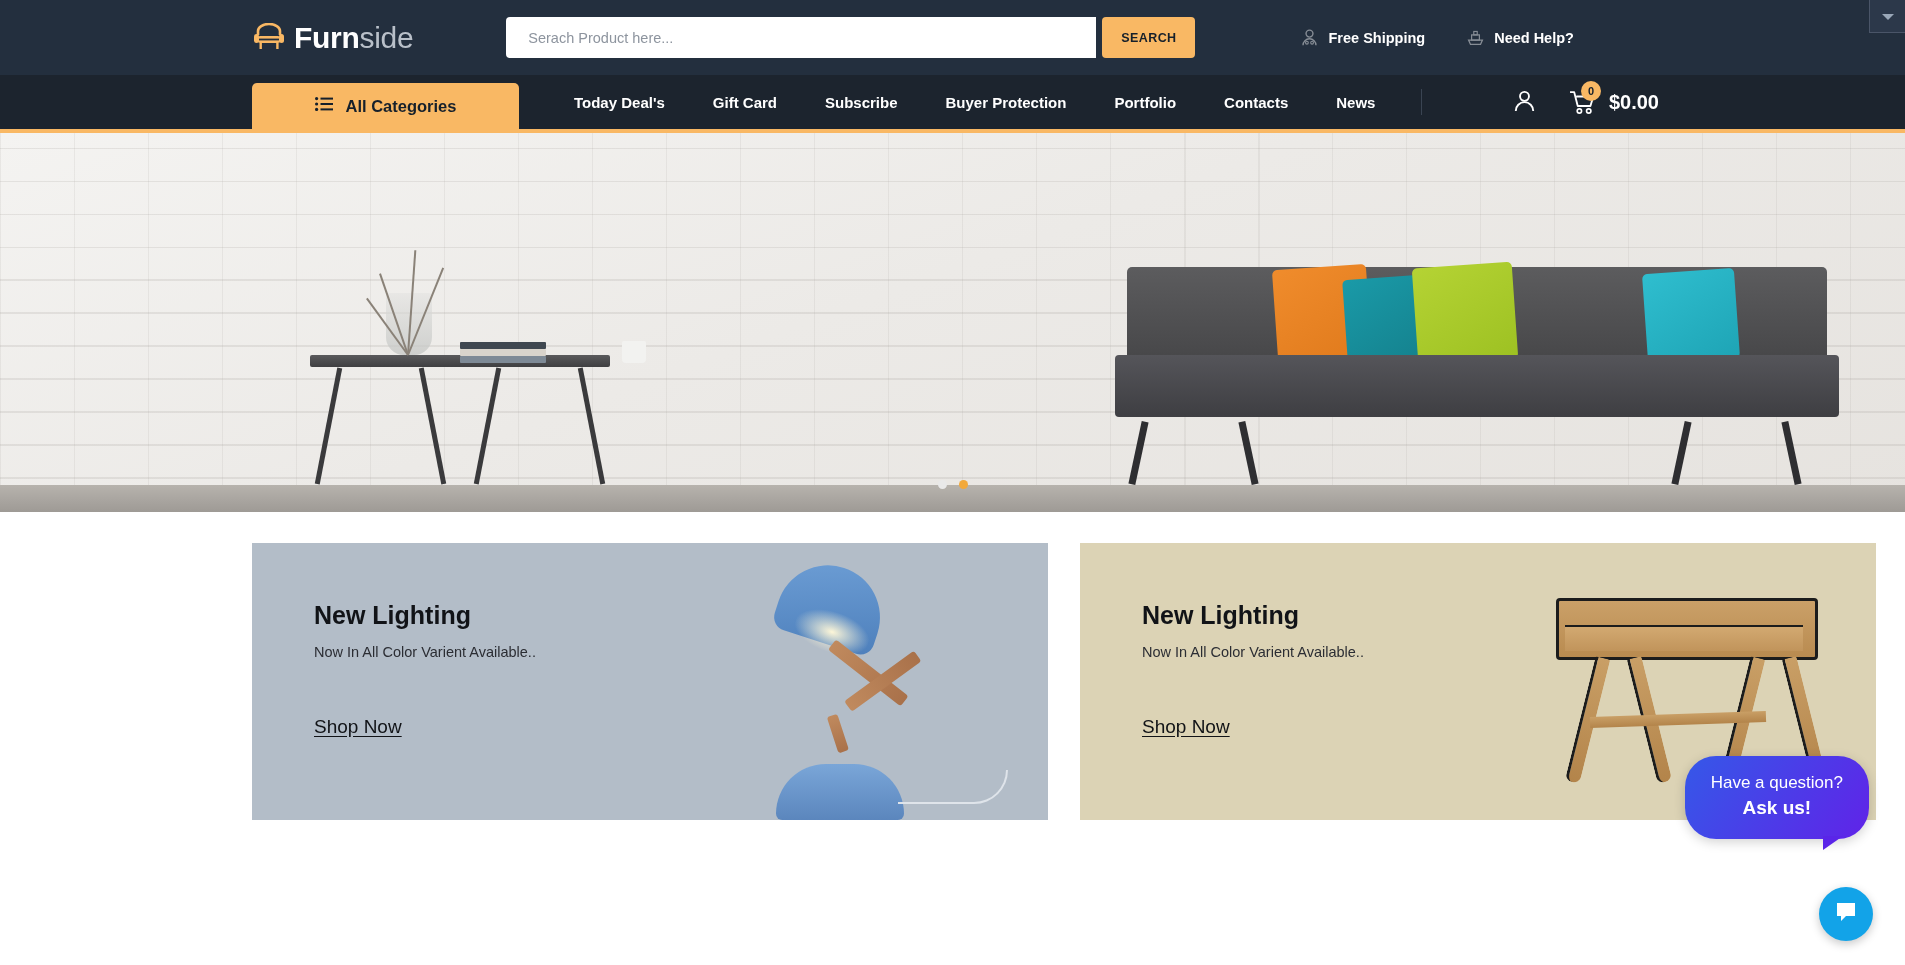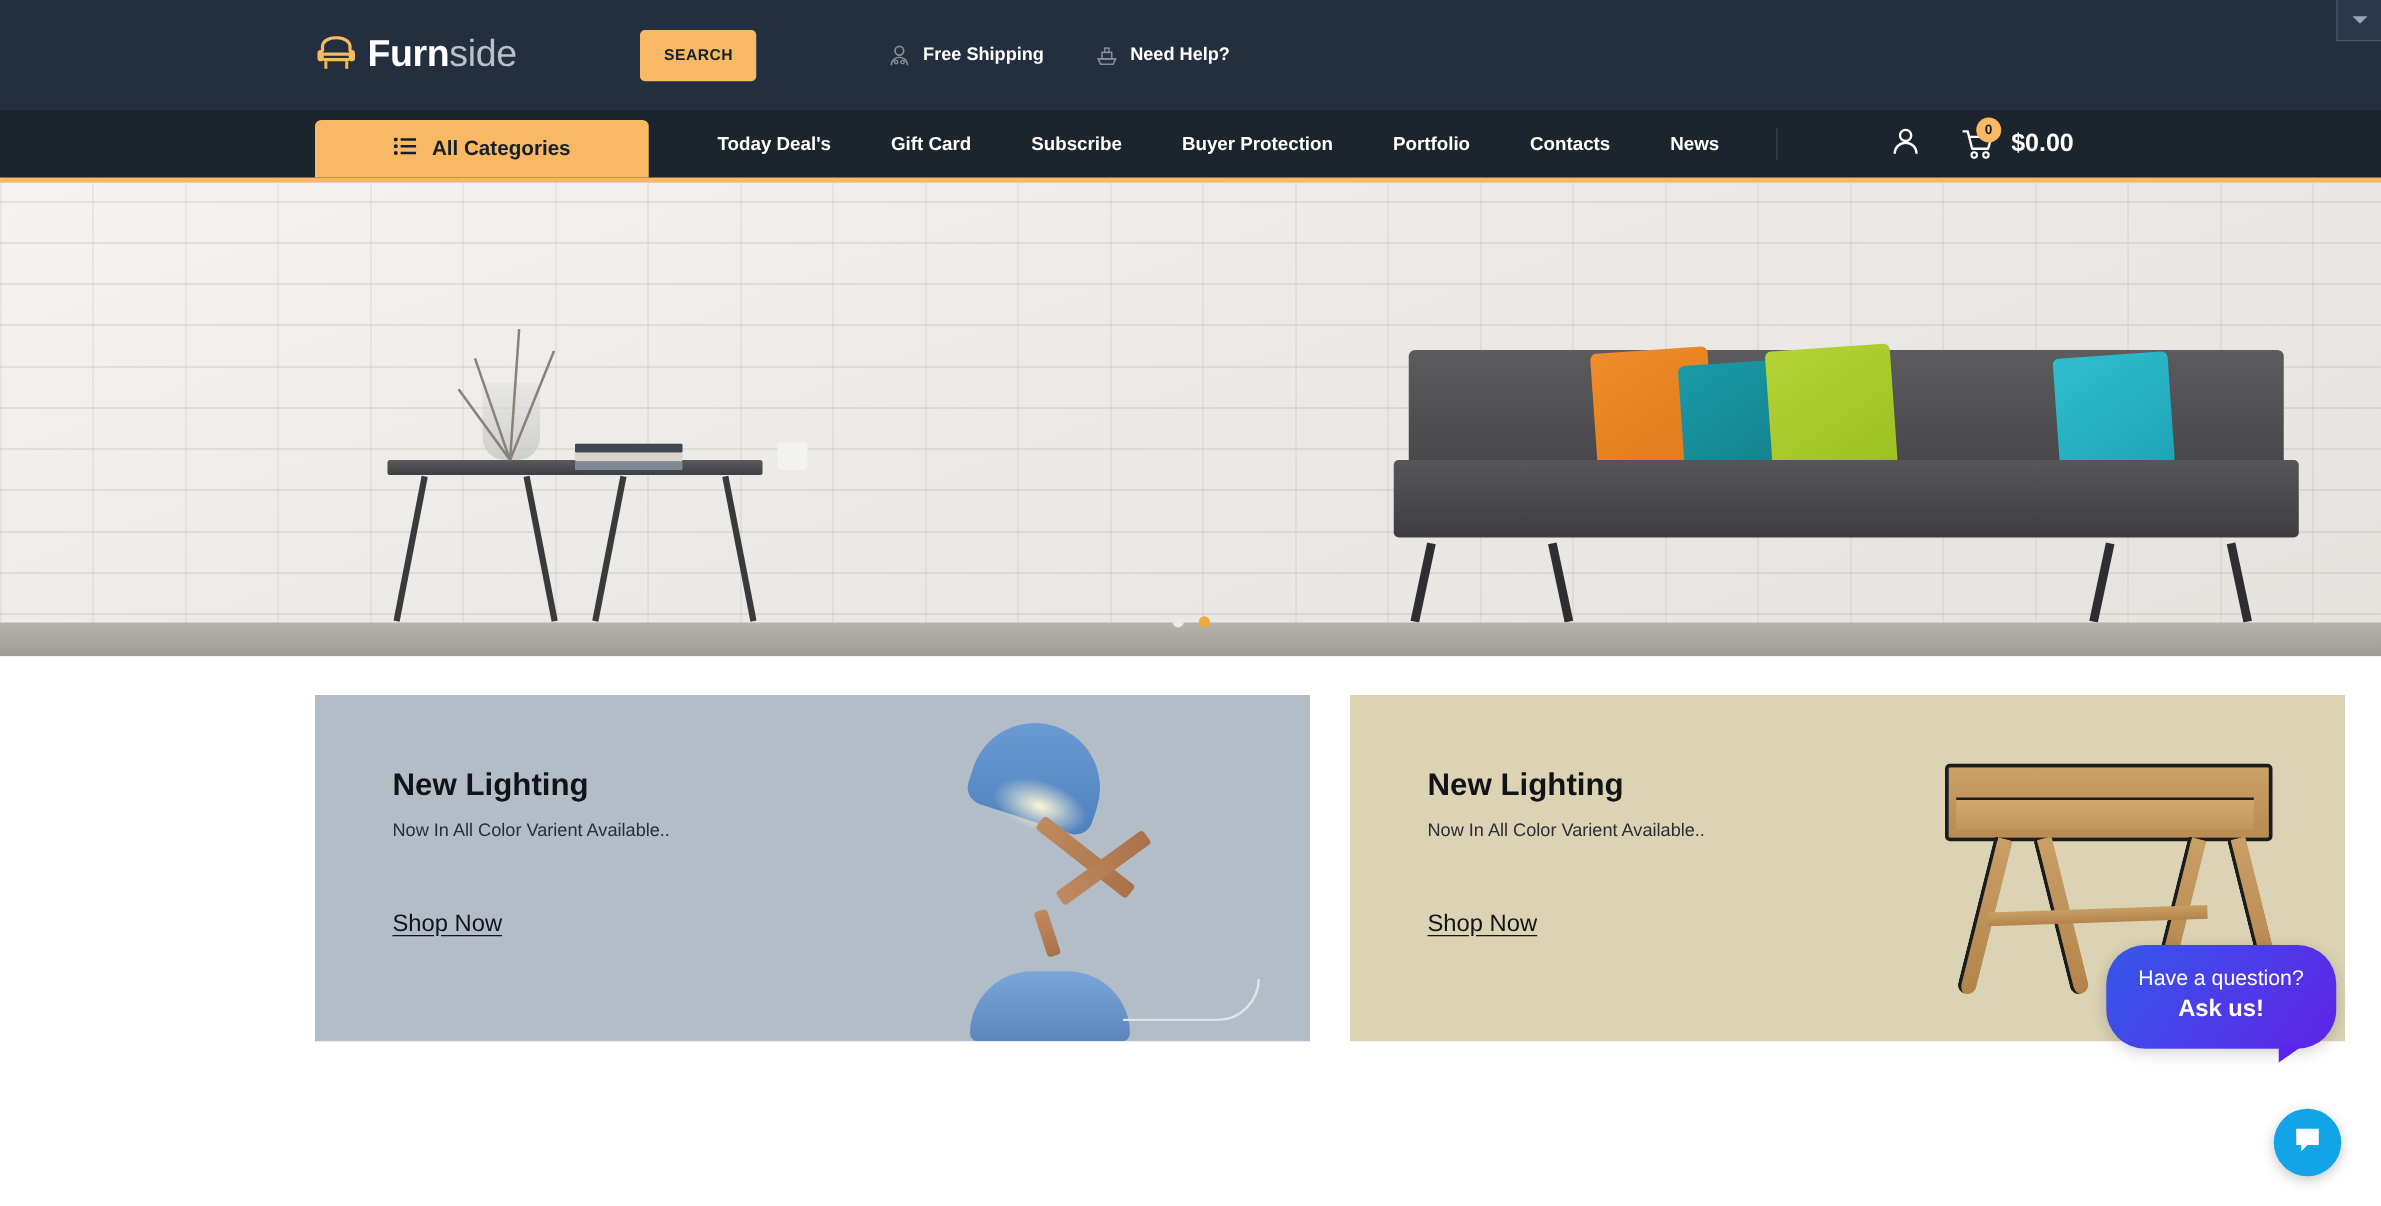--- a/index.html
+++ b/index.html
@@ -6,21 +6,21 @@
   * { margin:0; padding:0; box-sizing:border-box; }
   html,body { width:1905px; height:965px; overflow:hidden; }
   body {
     font-family:"Liberation Sans", sans-serif;
     background:#ffffff;
     position:relative;
   }
 
   
   .top-header {
-    height:88px;
+    height:75px;
     background:#232F3E;
     display:flex;
     align-items:center;
     position:relative;
   }
   .logo-wrap {
     display:flex; align-items:center; gap:8px;
     margin-left:252px;
   }
   .logo-icon { width:34px; height:30px; flex:0 0 auto; }
@@ -316,20 +316,21 @@
         <rect x="7.5" y="20" width="2.4" height="6" fill="#F9B864"></rect>
         <rect x="24.2" y="20" width="2.4" height="6" fill="#F9B864"></rect>
       </svg>
     </span>
     <span class="logo-text">
       <span class="t1">Furn</span><span class="t2">side</span>
     </span>
   </div>
 
   <div class="search-area">
+    <input class="search-input" type="text" placeholder="Serach Product here..." style="">
     <button class="search-btn">SEARCH</button>
   </div>
 
   <div class="header-links">
     <div class="hlink">
       <span class="hlink-icon">
         <svg viewBox="0 0 22 22" width="19" height="19">
           <circle cx="11" cy="6.5" r="4" fill="none" stroke="#fff" stroke-width="1.6"></circle>
           <path d="M3.5 20 a7.5 7.5 0 0 1 15 0" fill="none" stroke="#fff" stroke-width="1.6"></path>
           <circle cx="8" cy="17" r="1.6" fill="none" stroke="#fff" stroke-width="1.3"></circle>

